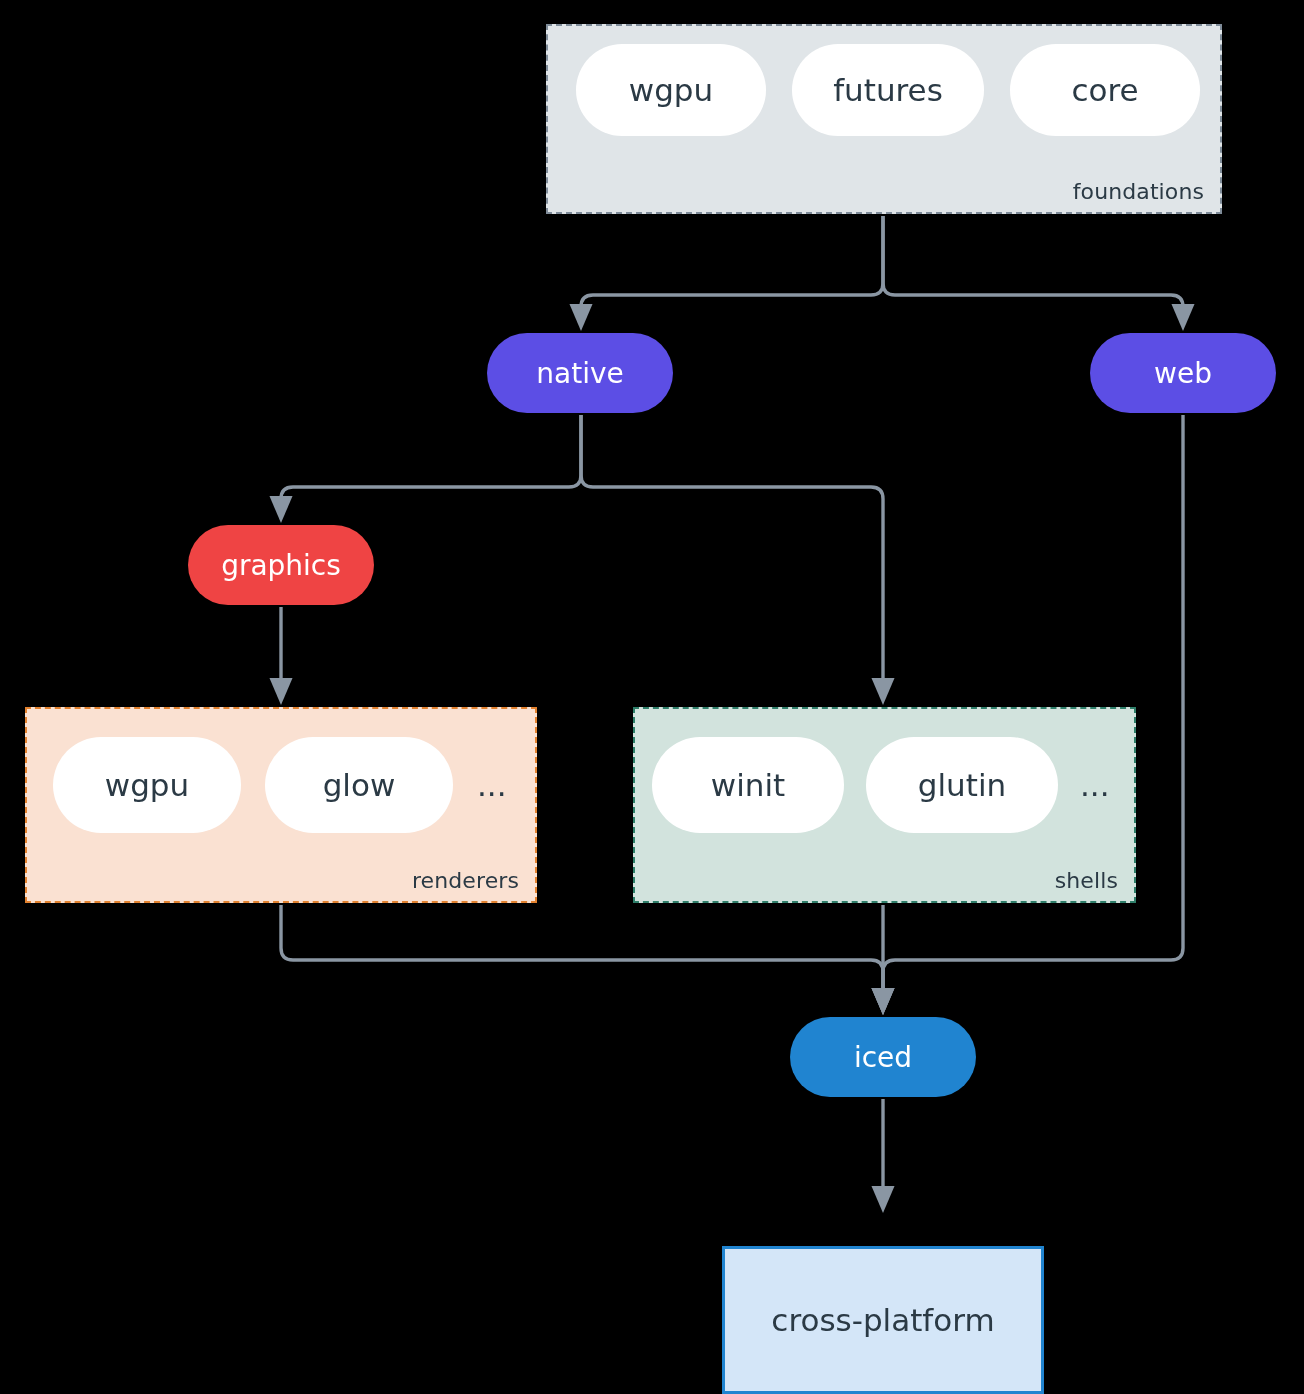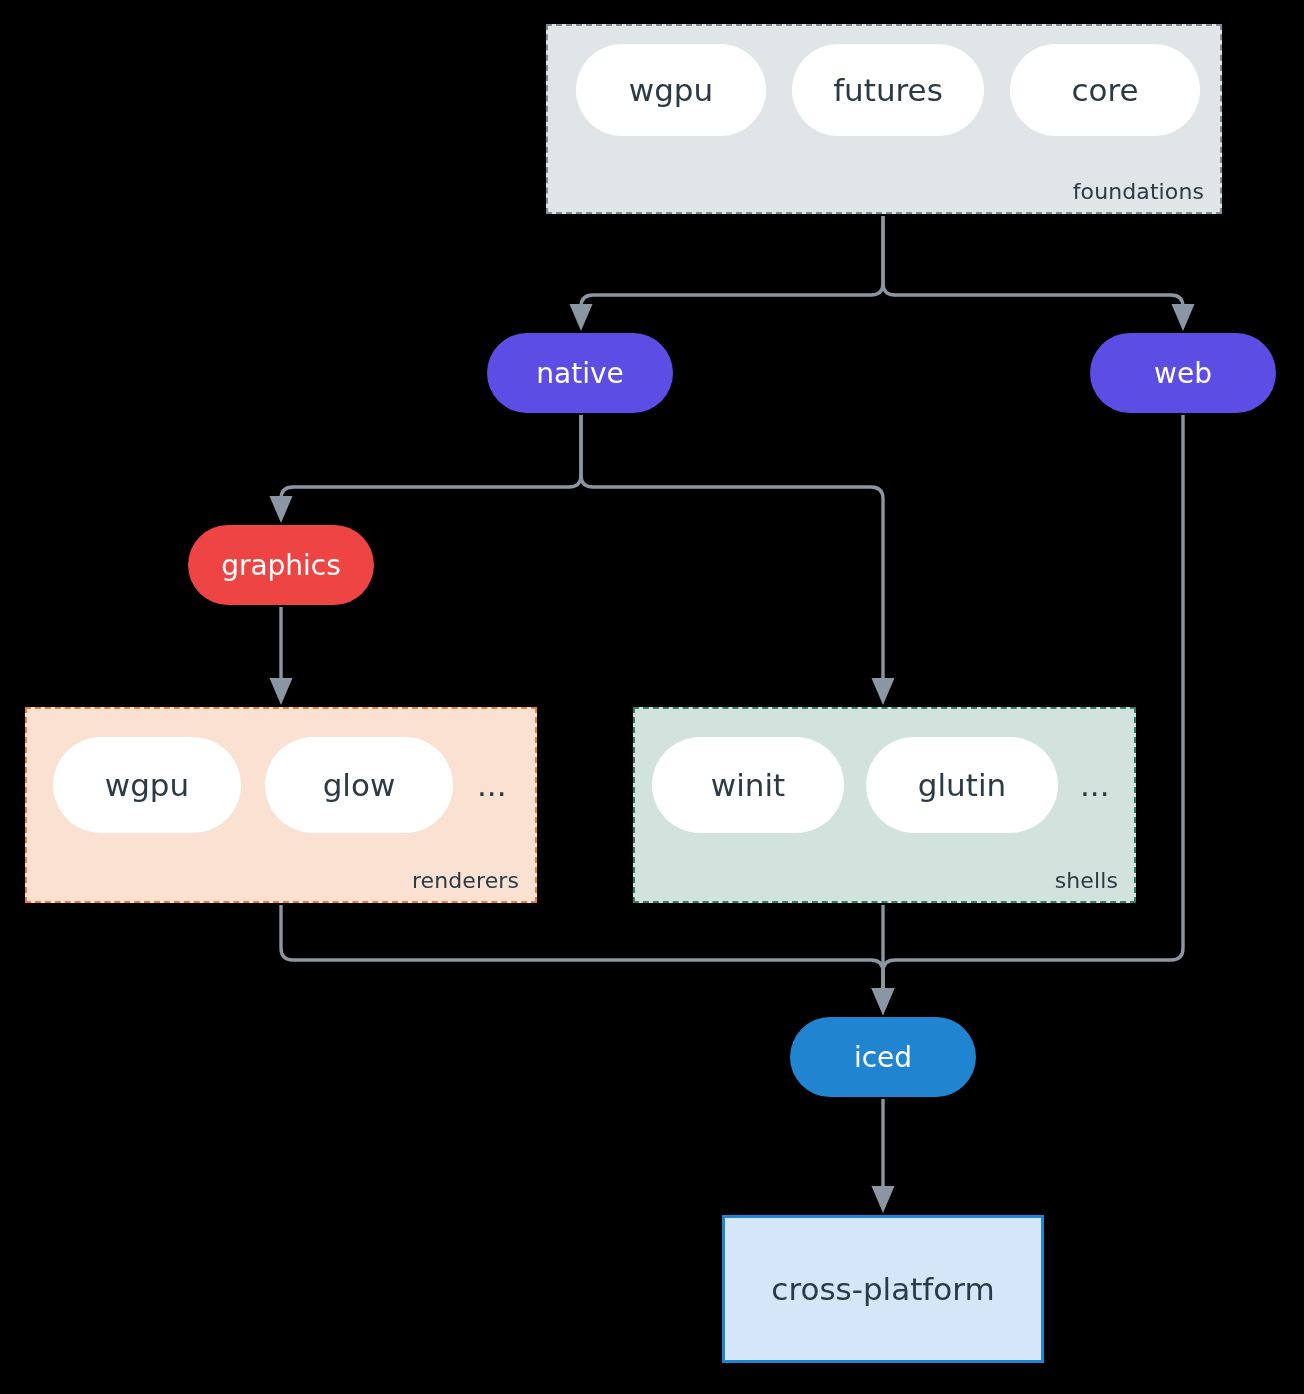--- a/index.html
+++ b/index.html
@@ -85,20 +85,21 @@
   .rect-node {
     position: absolute;
     box-sizing: border-box;
     display: flex;
     flex-direction: column;
     align-items: center;
     justify-content: center;
     font-size: 31px;
     line-height: 1.45;
     white-space: nowrap;
+    margin-top: 31px;
   }
 
   
   #foundations-group { left: 546px; top: 24px; width: 676px; height: 190px; }
   #foundations-group .group-items { left: 28px; top: 18px; gap: 26px; }
   #foundations-group .pill { height: 92px; }
 
   #renderers-group { left: 25px; top: 707px; width: 512px; height: 196px; }
   #renderers-group .group-items { left: 26px; top: 28px; gap: 24px; }
   #renderers-group .pill { height: 96px; }

